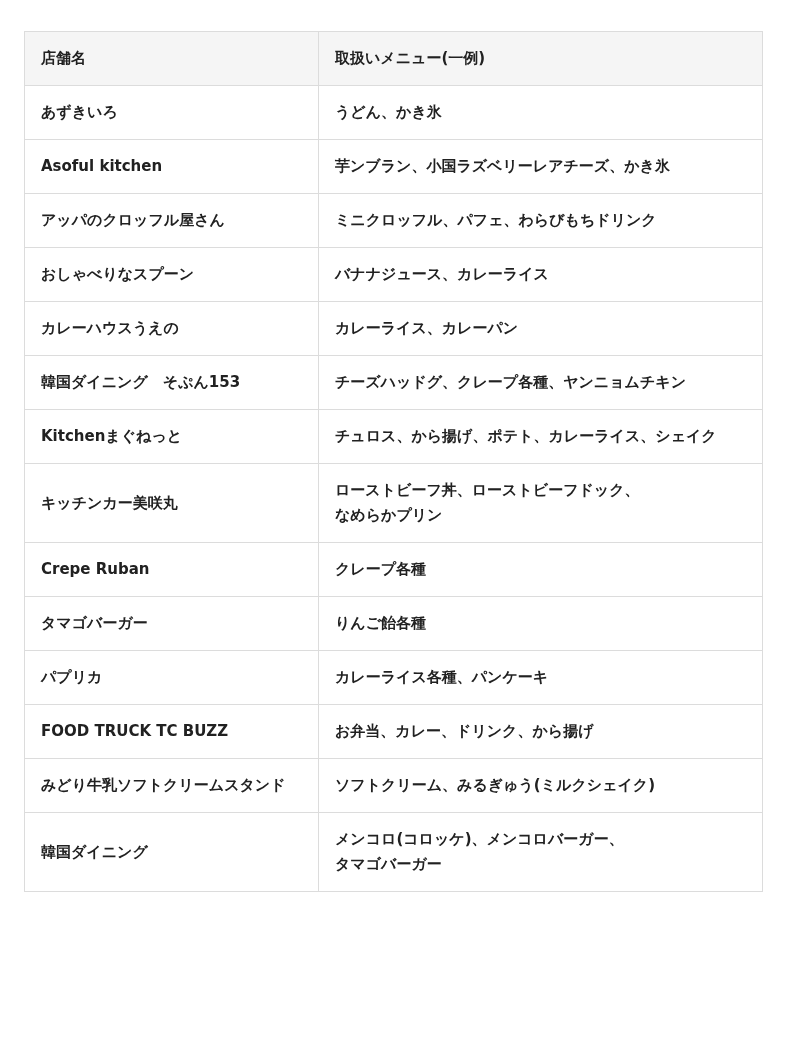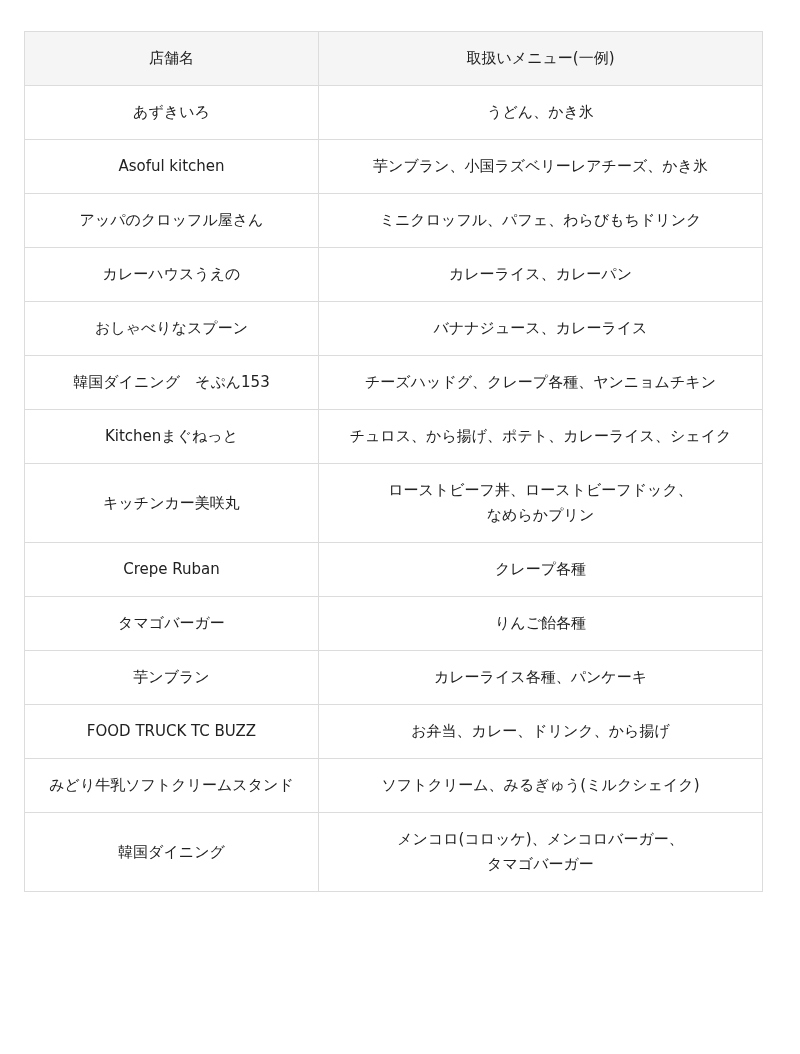--- a/index.html
+++ b/index.html
@@ -25,22 +25,22 @@
     width: 738px;
   }
   col.col-shop { width: 294px; }
   col.col-menu { width: 444px; }
   .shop-table th,
   .shop-table td {
     border: 1px solid #dcdcdc;
     padding: 14px 16px;
     font-size: 15px;
     line-height: 25px;
-    font-weight: 400;
-    text-align: center;
+    font-weight: 700;
+    text-align: left;
     vertical-align: middle;
     white-space: pre-line;
     overflow-wrap: break-word;
   }
   .shop-table thead th {
     background: #f5f5f5;
   }
 </style>
 </head>
 <body>
@@ -64,26 +64,26 @@
       </tr>
       <tr>
         <td>Asoful kitchen</td>
         <td>芋ンブラン、小国ラズベリーレアチーズ、かき氷</td>
       </tr>
       <tr>
         <td>アッパのクロッフル屋さん</td>
         <td>ミニクロッフル、パフェ、わらびもちドリンク</td>
       </tr>
       <tr>
+        <td>おしゃべりなスプーン</td>
+        <td>バナナジュース、カレーライス</td>
+      </tr>
+      <tr>
         <td>カレーハウスうえの</td>
         <td>カレーライス、カレーパン</td>
-      </tr>
-      <tr>
-        <td>おしゃべりなスプーン</td>
-        <td>バナナジュース、カレーライス</td>
       </tr>
       <tr>
         <td>韓国ダイニング　そぷん153</td>
         <td>チーズハッドグ、クレープ各種、ヤンニョムチキン</td>
       </tr>
       <tr>
         <td>Kitchenまぐねっと</td>
         <td>チュロス、から揚げ、ポテト、カレーライス、シェイク</td>
       </tr>
       <tr>
@@ -93,21 +93,21 @@
       </tr>
       <tr>
         <td>Crepe Ruban</td>
         <td>クレープ各種</td>
       </tr>
       <tr>
         <td>タマゴバーガー</td>
         <td>りんご飴各種</td>
       </tr>
       <tr>
-        <td>芋ンブラン</td>
+        <td>パプリカ</td>
         <td>カレーライス各種、パンケーキ</td>
       </tr>
       <tr>
         <td>FOOD TRUCK TC BUZZ</td>
         <td>お弁当、カレー、ドリンク、から揚げ</td>
       </tr>
       <tr>
         <td>みどり牛乳ソフトクリームスタンド</td>
         <td>ソフトクリーム、みるぎゅう(ミルクシェイク)</td>
       </tr>

